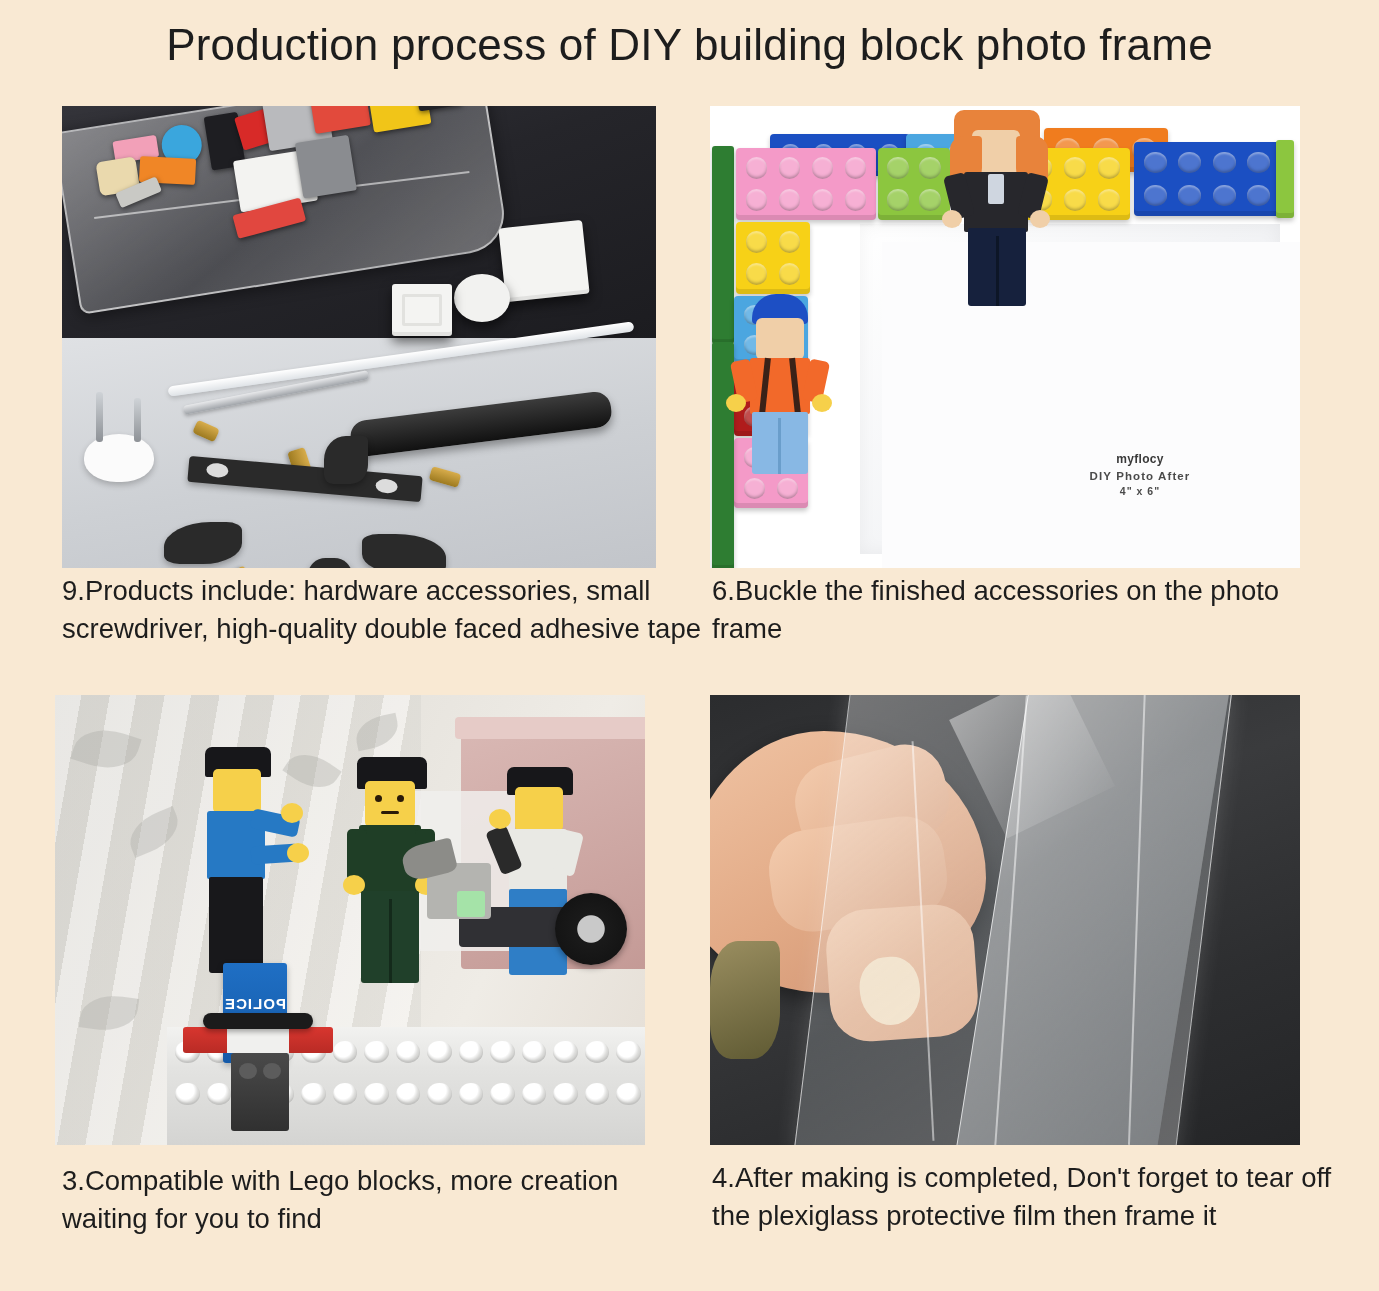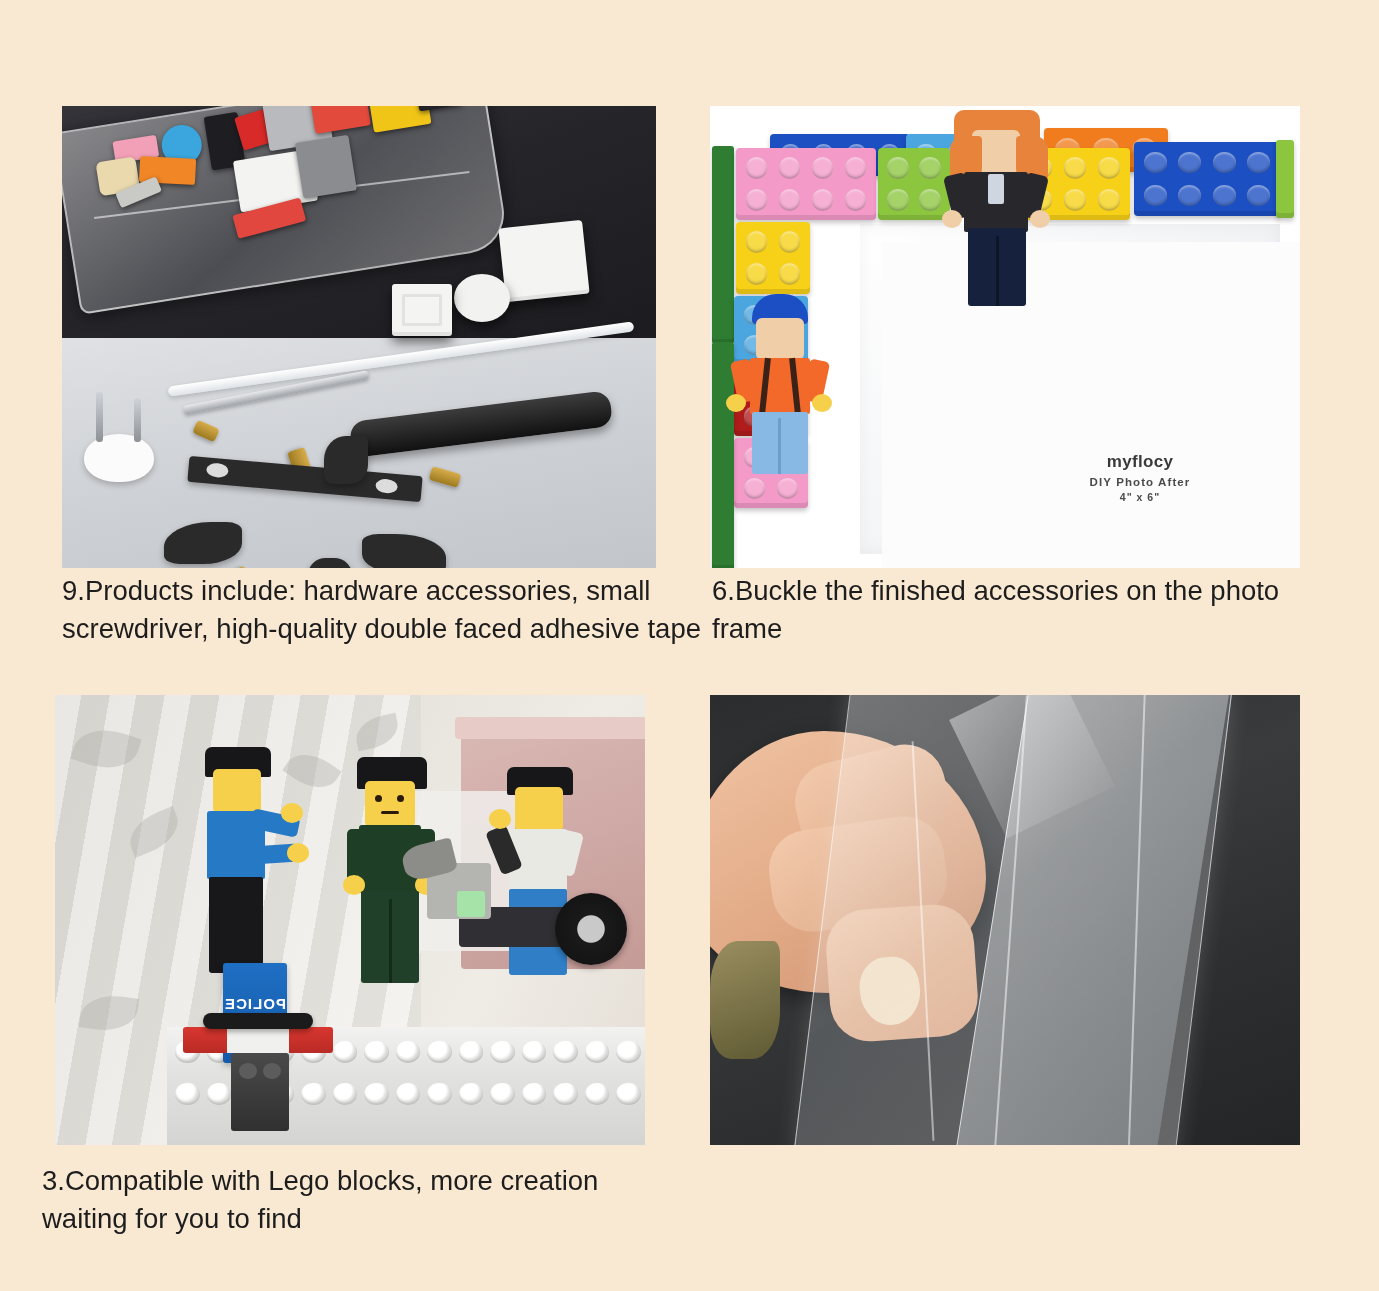--- a/index.html
+++ b/index.html
@@ -50,21 +50,21 @@
   
   .caption {
     position: absolute;
     font-size: 27.5px;
     line-height: 38px;
     color: #1d1d1d;
     white-space: pre-line;
   }
   #caption-1 { left: 62px;  top: 572px; width: 640px; }
   #caption-2 { left: 712px; top: 572px; width: 620px; }
-  #caption-3 { left: 42px;  top: 1162px; width: 620px; }
+  #caption-3 { left: 62px;  top: 1162px; width: 620px; }
   #caption-4 { left: 712px; top: 1159px; width: 630px; }
 
   
   .p1-top {
     position: absolute; left: 0; top: 0; width: 100%; height: 232px;
     background: linear-gradient(160deg,#34343a 0%, #25252a 45%, #1c1c20 100%);
   }
   .p1-bottom {
     position: absolute; left: 0; top: 232px; width: 100%; height: 230px;
     background: linear-gradient(170deg,#dfe1e4 0%, #cdd0d4 55%, #c2c5ca 100%);
@@ -135,21 +135,21 @@
     box-shadow: inset 0 0 18px rgba(0,0,0,.05);
   }
   .frame-mat {
     position:absolute; left:172px; top:136px; right:-10px; bottom:-10px;
     background:#fcfcfd;
   }
   .brand {
     position:absolute; left:330px; top:346px; width:200px; text-align:center;
     color:#3a3a3a;
   }
-  .brand-name { font-size:17px; font-weight:700; letter-spacing:.3px; }
+  .brand-name { font-size:12px; font-weight:700; letter-spacing:.3px; }
   .brand-sub  { font-size:11.5px; font-weight:700; letter-spacing:1.1px; margin-top:4px; color:#4a4a4a; }
   .brand-size { font-size:10.5px; font-weight:700; letter-spacing:1px; margin-top:3px; color:#4a4a4a; }
 
   
   .lb {
     position:absolute; border-radius:4px;
     box-shadow: 0 3px 5px rgba(0,0,0,.22), inset 0 -5px 0 rgba(0,0,0,.10);
   }
   .lb .studs {
     position:absolute; inset:0; display:grid; align-items:center; justify-items:center;
@@ -265,20 +265,21 @@
   }
   .film-crease {
     position:absolute; background: rgba(255,255,255,.5);
   }
 </style>
 </head>
 <body>
 
 <div class="page">
 
+  <div class="title">Production process of DIY building block photo frame</div>
 
   <div class="panel" id="panel-1">
     <div class="p1-top"></div>
     <div class="p1-bottom"></div>
 
     <div class="bag">
       <div class="bag-seam"></div>
       <div class="brick-bit" style="left:56px;  top:16px;  width:44px; height:22px; background:#f2a0b8;"></div>
       <div class="dot-bit" style="left:104px; top:10px;  width:40px; height:40px; background:#3aa6dd;"></div>
       <div class="brick-bit" style="left:36px;  top:34px;  width:40px; height:34px; background:#ead9ad; border-radius:6px;"></div>
@@ -588,14 +589,15 @@
     <div class="film-fold" style="left:282px; top:-14px; width:200px; height:480px; transform: skewX(-9deg);"></div>
     <div class="film-crease" style="left:300px; top:0px;   width:2px; height:452px; transform: rotate(4deg);"></div>
     <div class="film-crease" style="left:212px; top:46px;  width:2px; height:400px; transform: rotate(-3deg);"></div>
     <div class="film-crease" style="left:426px; top:-10px; width:2px; height:460px; transform: rotate(2deg);"></div>
     <div style="position:absolute; left:262px; top:-8px; width:120px; height:132px; background:linear-gradient(150deg, rgba(255,255,255,.42), rgba(255,255,255,.04)); transform:rotate(-26deg);"></div>
   </div>
 
   <div class="caption" id="caption-1">9.Products include: hardware accessories, small screwdriver, high-quality double faced adhesive tape</div>
   <div class="caption" id="caption-2">6.Buckle the finished accessories on the photo frame</div>
   <div class="caption" id="caption-3">3.Compatible with Lego blocks, more creation waiting for you to find</div>
+  <div class="caption" id="caption-4">4.After making is completed,  Don't forget to tear off the plexiglass protective film then frame it</div>
 
 </div>
 
 </body></html>

